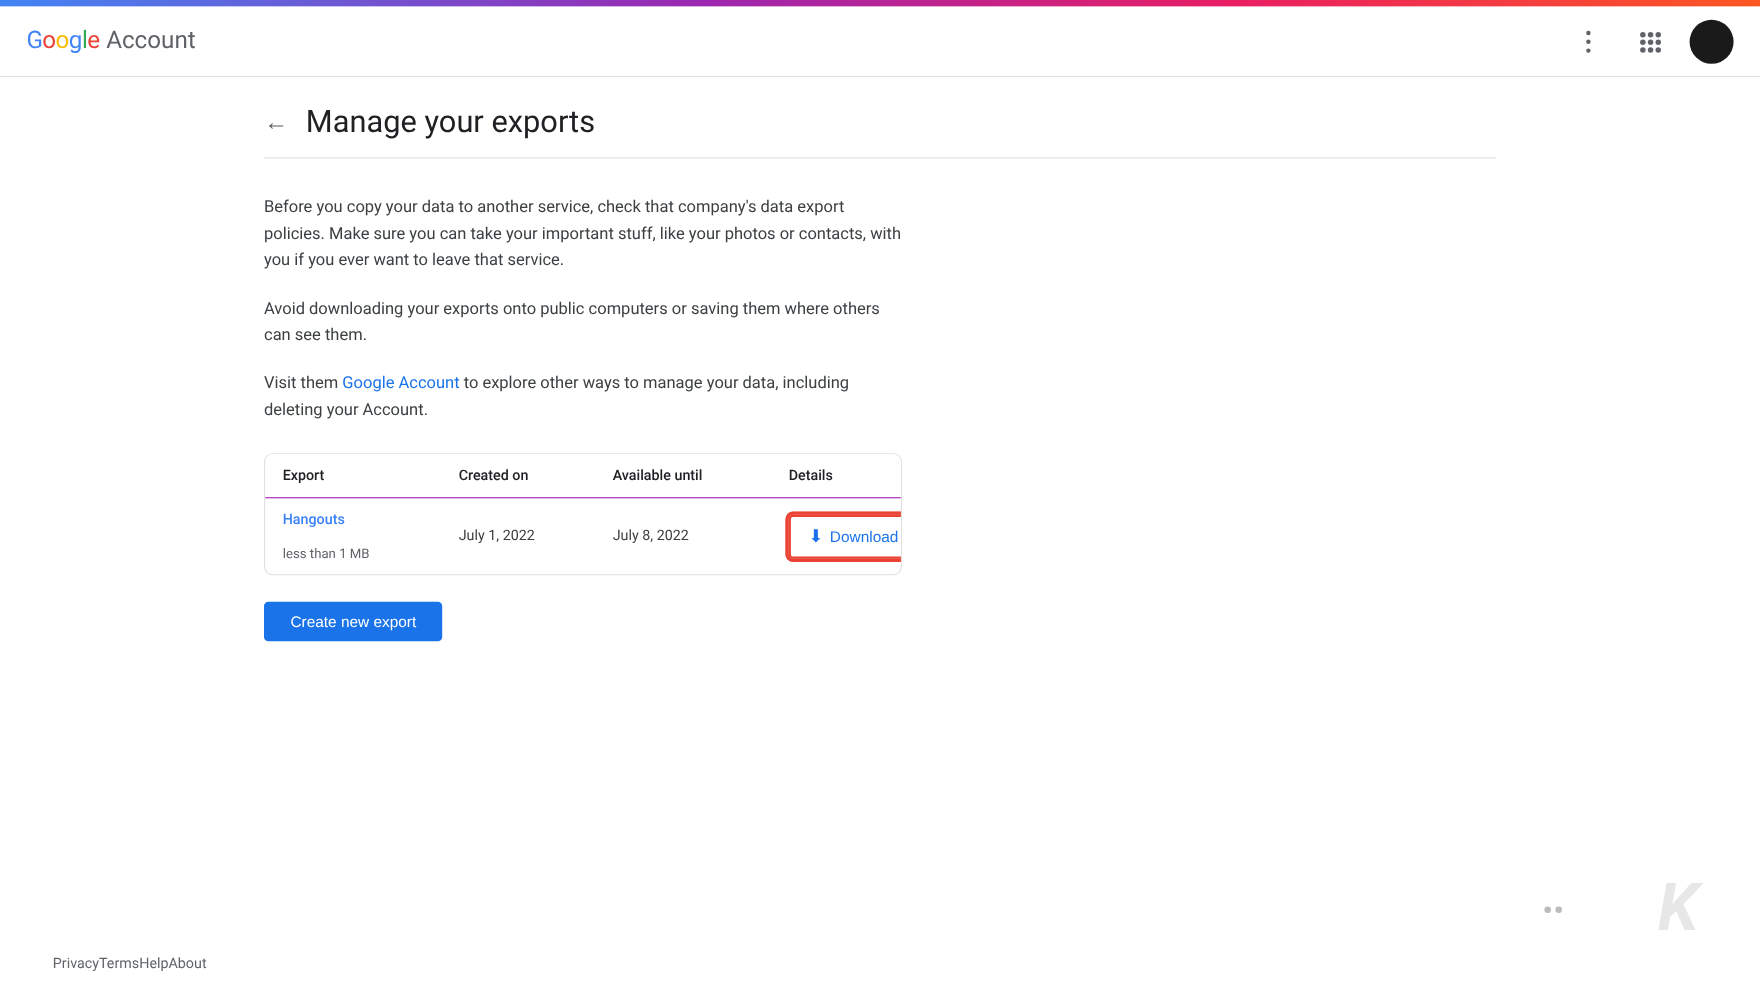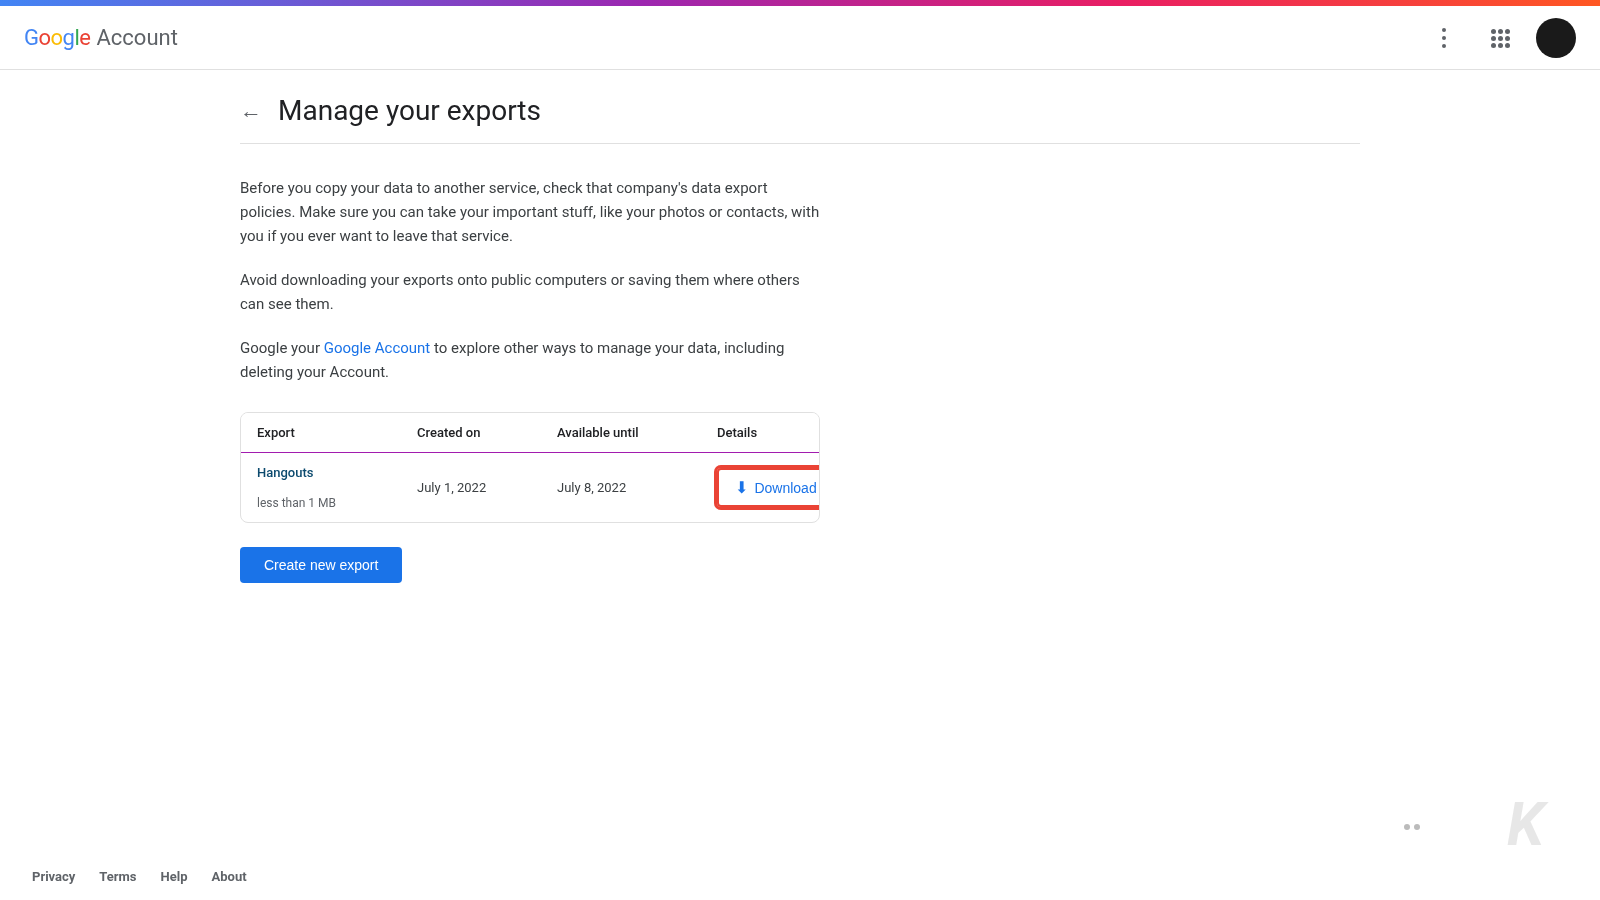--- a/index.html
+++ b/index.html
@@ -158,21 +158,21 @@
       align-items: center;
     }
 
     .table-cell {
       font-size: 13px;
       color: #3c4043;
     }
 
     .export-name {
       font-size: 13px;
-      color: #0c4a6e;
+      color: #3b82f6;
       font-weight: 500;
     }
 
     .export-size {
       font-size: 12px;
       color: #5f6368;
       margin-top: 16px;
     }
 
     .export-info {
@@ -217,26 +217,24 @@
       font-size: 14px;
       font-weight: 500;
       cursor: pointer;
       font-family: Liberation Sans, sans-serif;
     }
 
     
     .footer {
       position: absolute;
       bottom: 0;
-      left: 0;
+      left: 16px;
       right: 0;
       padding: 16px 32px;
       display: flex;
-      gap: 24px;
-      font-weight: bold;
     }
 
     .footer a {
       font-size: 13px;
       color: #5f6368;
       text-decoration: none;
     }
 
     
     .watermark {
@@ -348,21 +346,21 @@
   <div class="page-title-row">
     <span class="back-arrow">←</span>
     <h1 class="page-title">Manage your exports</h1>
   </div>
 
   <p class="body-text">Before you copy your data to another service, check that company's data export policies. Make sure you can take your important stuff, like your photos or contacts, with you if you ever want to leave that service.</p>
 
   <p class="body-text">Avoid downloading your exports onto public computers or saving them where others can see them.</p>
 
   <p class="body-text">
-    <span>Google your </span><a href="#">Google Account</a><span> to explore other ways to manage your data, including deleting your Account.</span>
+    <span>Visit them </span><a href="#">Google Account</a><span> to explore other ways to manage your data, including deleting your Account.</span>
   </p>
 
   
   <div class="exports-table">
     <div class="table-header">
       <div class="table-header-cell">Export</div>
       <div class="table-header-cell">Created on</div>
       <div class="table-header-cell">Available until</div>
       <div class="table-header-cell">Details</div>
     </div>

